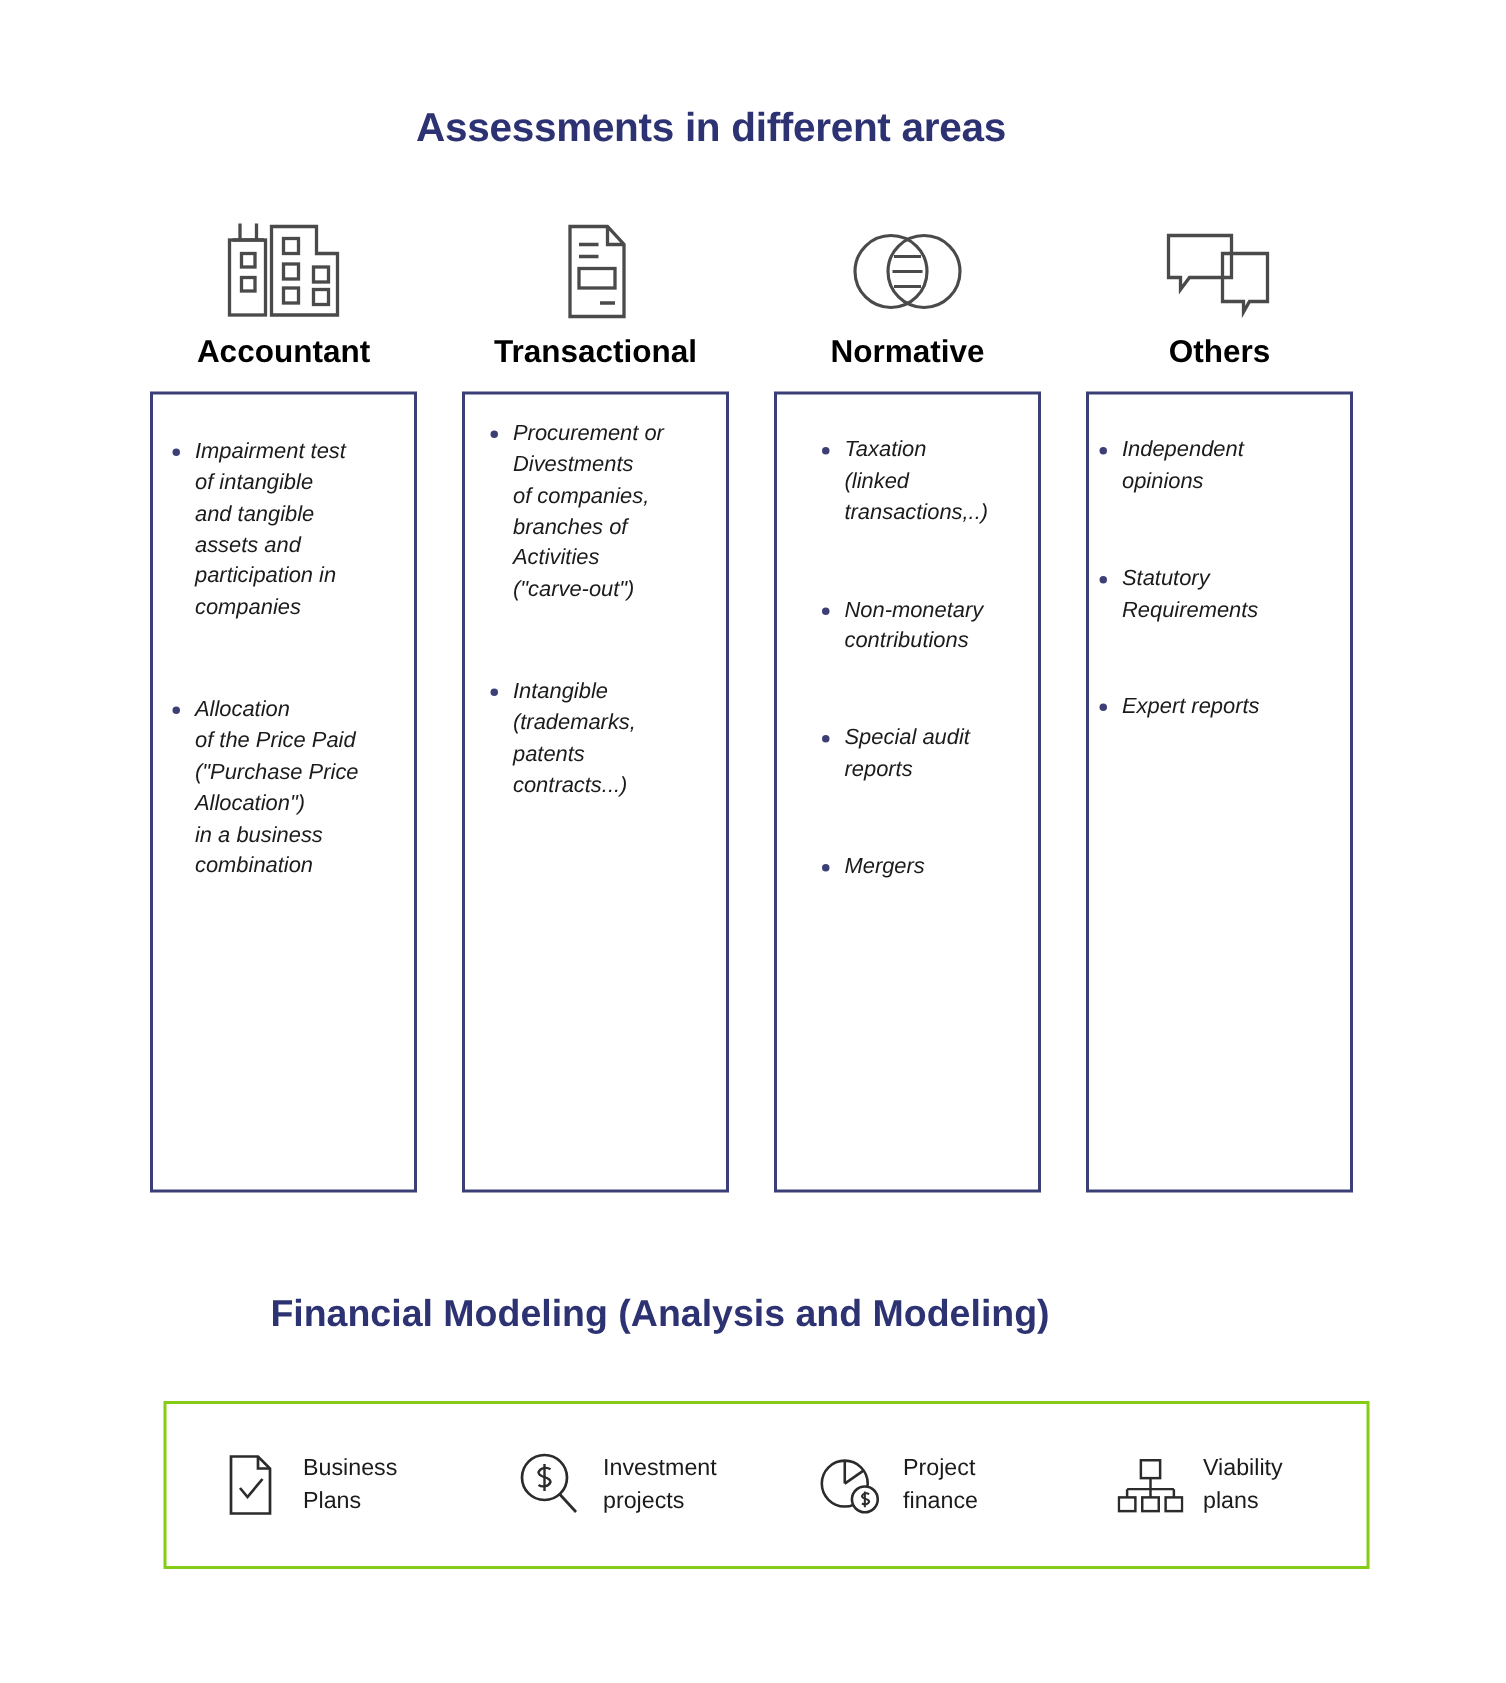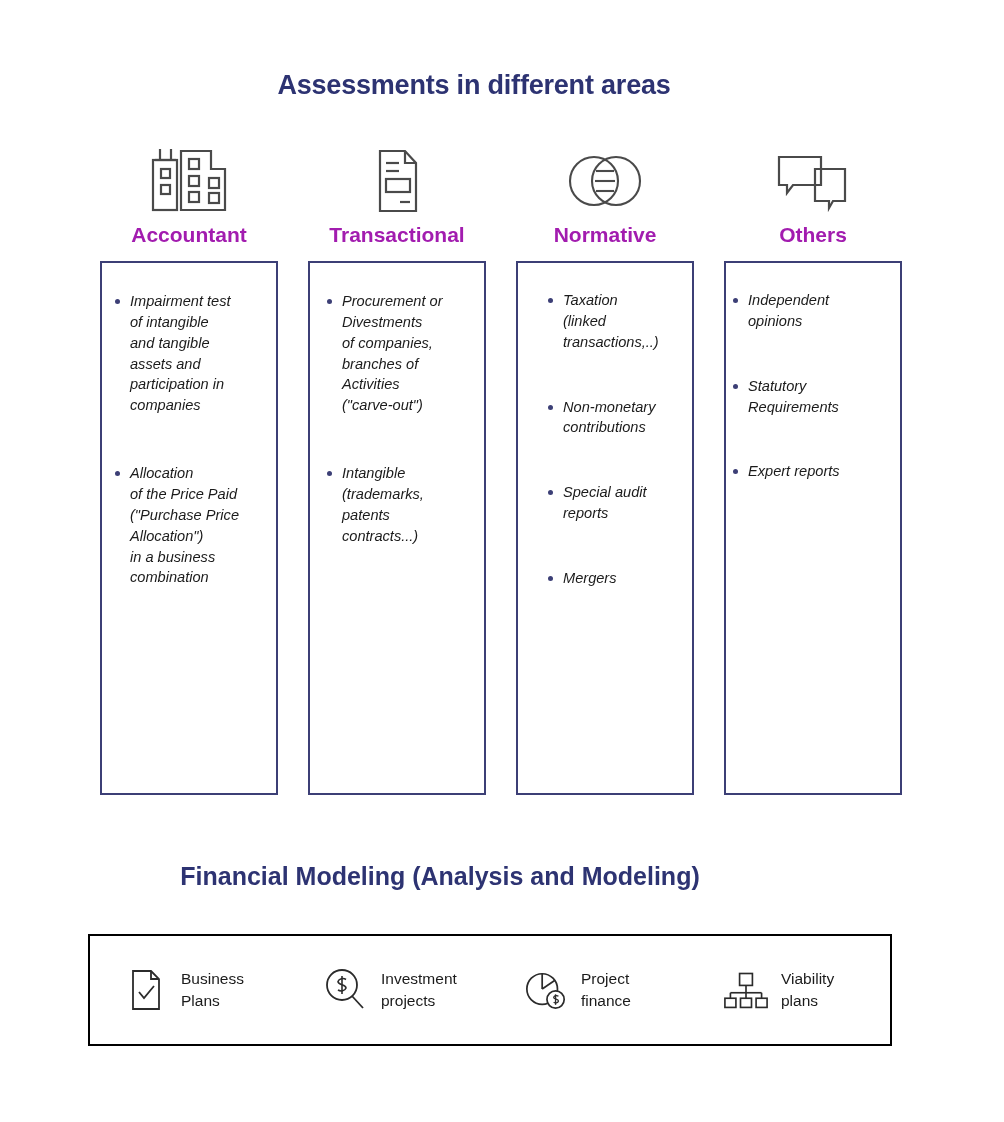--- a/index.html
+++ b/index.html
@@ -41,21 +41,21 @@
     height:72px;
     display:flex;
     align-items:center;
     justify-content:center;
   }
   .col-icon svg{display:block;}
   .col-title{
     text-align:center;
     font-size:21px;
     font-weight:bold;
-    color:#a21caf;
+    color:#000000;
     margin-top:6px;
     margin-bottom:14px;
     white-space:nowrap;
   }
   .col-card{
     border:2px solid #3c3f76;
     height:534px;
     box-sizing:border-box;
     padding:26px 10px 10px 10px;
     background:#fff;
@@ -78,41 +78,41 @@
     content:"";
     position:absolute;
     left:3px;top:8px;
     width:5px;height:5px;
     border-radius:50%;
     background:#3c3f76;
   }
 
   
   .col-1 .col-card{padding-top:28px;}
-  .col-2 .col-card{padding-top:28px; padding-left:14px;}
+  .col-2 .col-card{padding-top:16px; padding-left:14px;}
   .col-3 .col-card{padding-top:27px; padding-left:27px;}
   .col-4 .col-card{padding-top:27px; padding-left:4px;}
   .col-3 .bullets li{margin-bottom:44px;}
   .col-4 .bullets li{margin-bottom:44px;}
 
   
   .section-title{
     position:absolute;
     left:0;top:862px;width:880px;
     text-align:center;
     font-size:25px;
     font-weight:bold;
     color:#2d3372;
   }
   .bottom-bar{
     position:absolute;
-    left:88px;top:934px;
+    left:109px;top:934px;
     width:804px;height:112px;
     box-sizing:border-box;
-    border:2px solid #000000;
+    border:2px solid #84cc16;
     display:flex;
     align-items:center;
     background:#fff;
   }
   .bottom-item{
     flex:1;
     display:flex;
     align-items:center;
     gap:13px;
     padding-left:34px;

